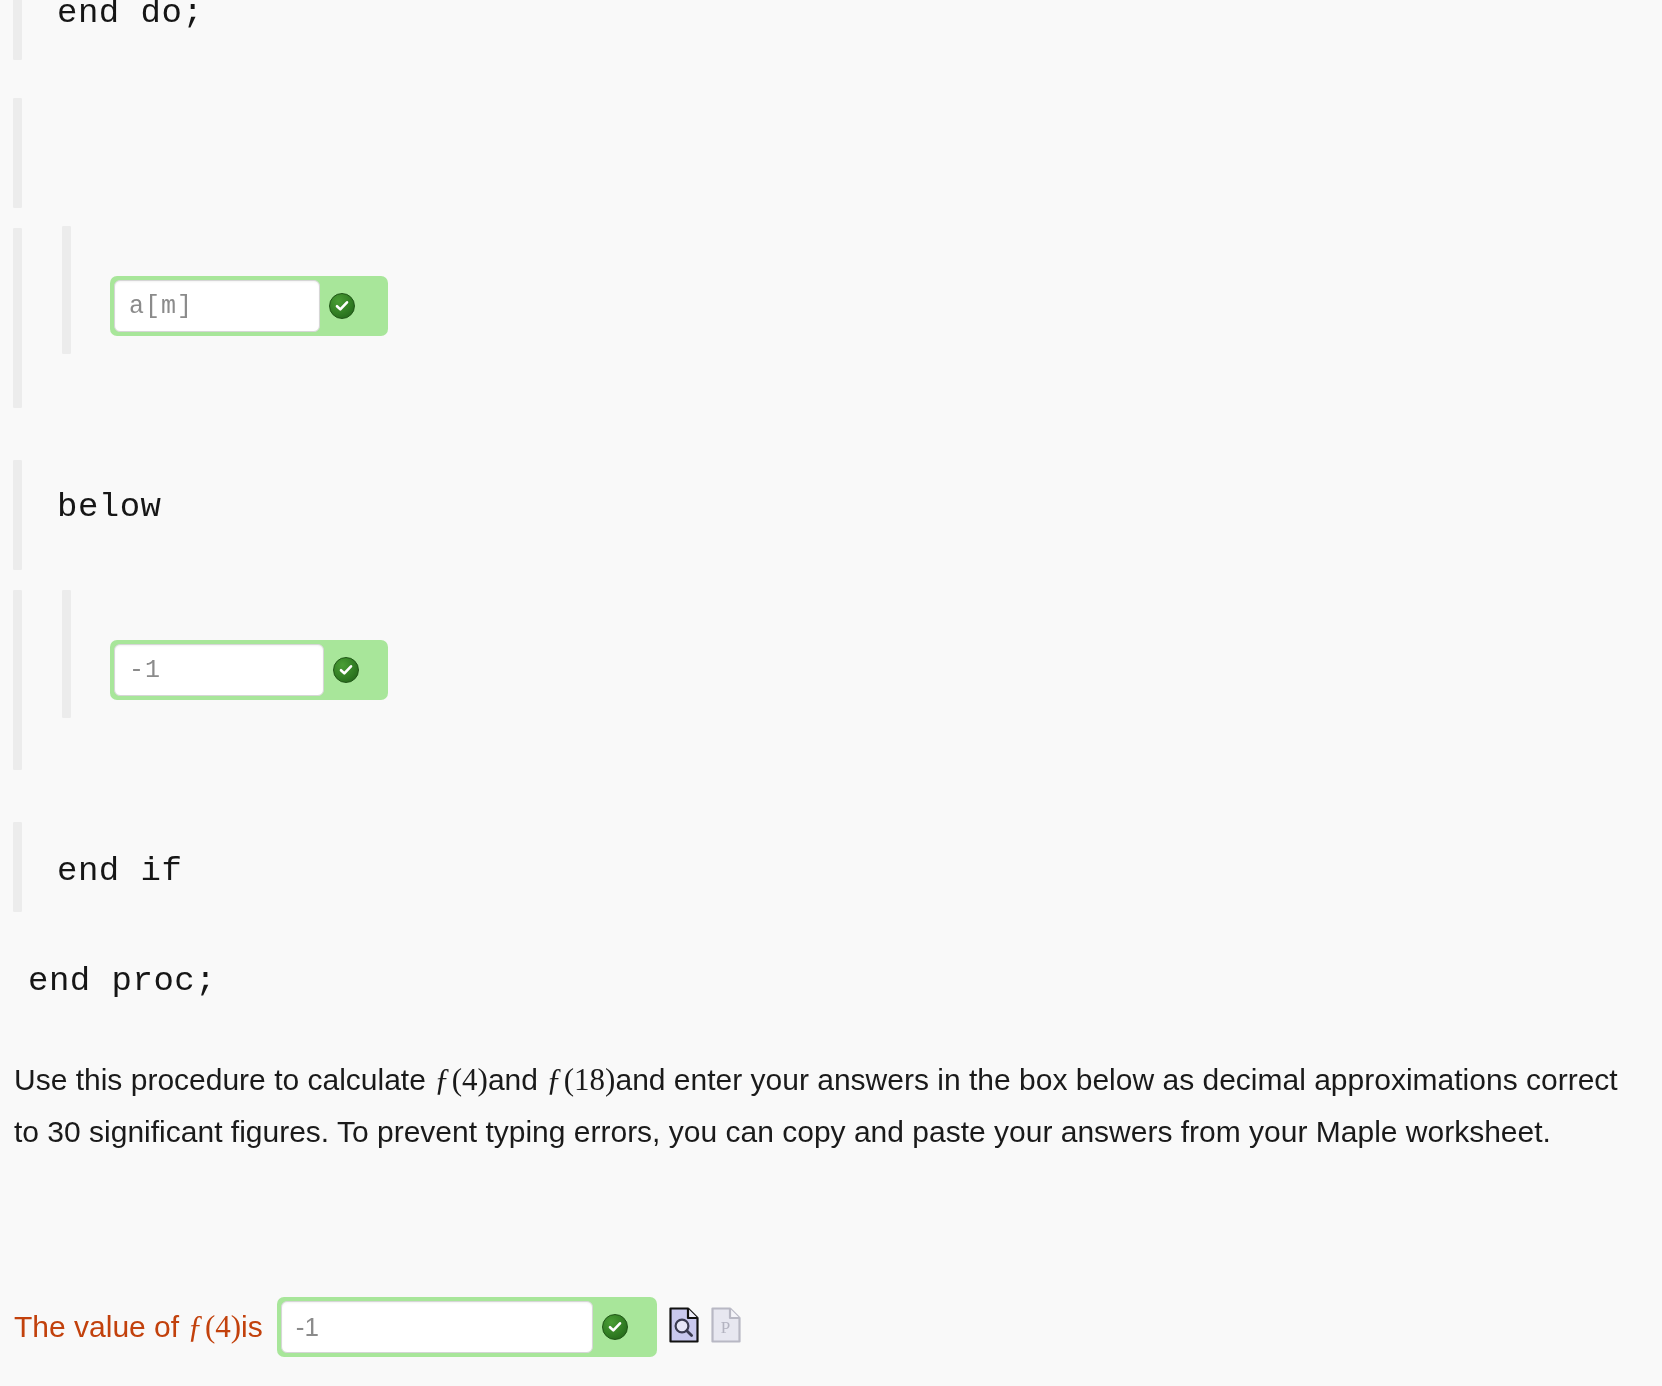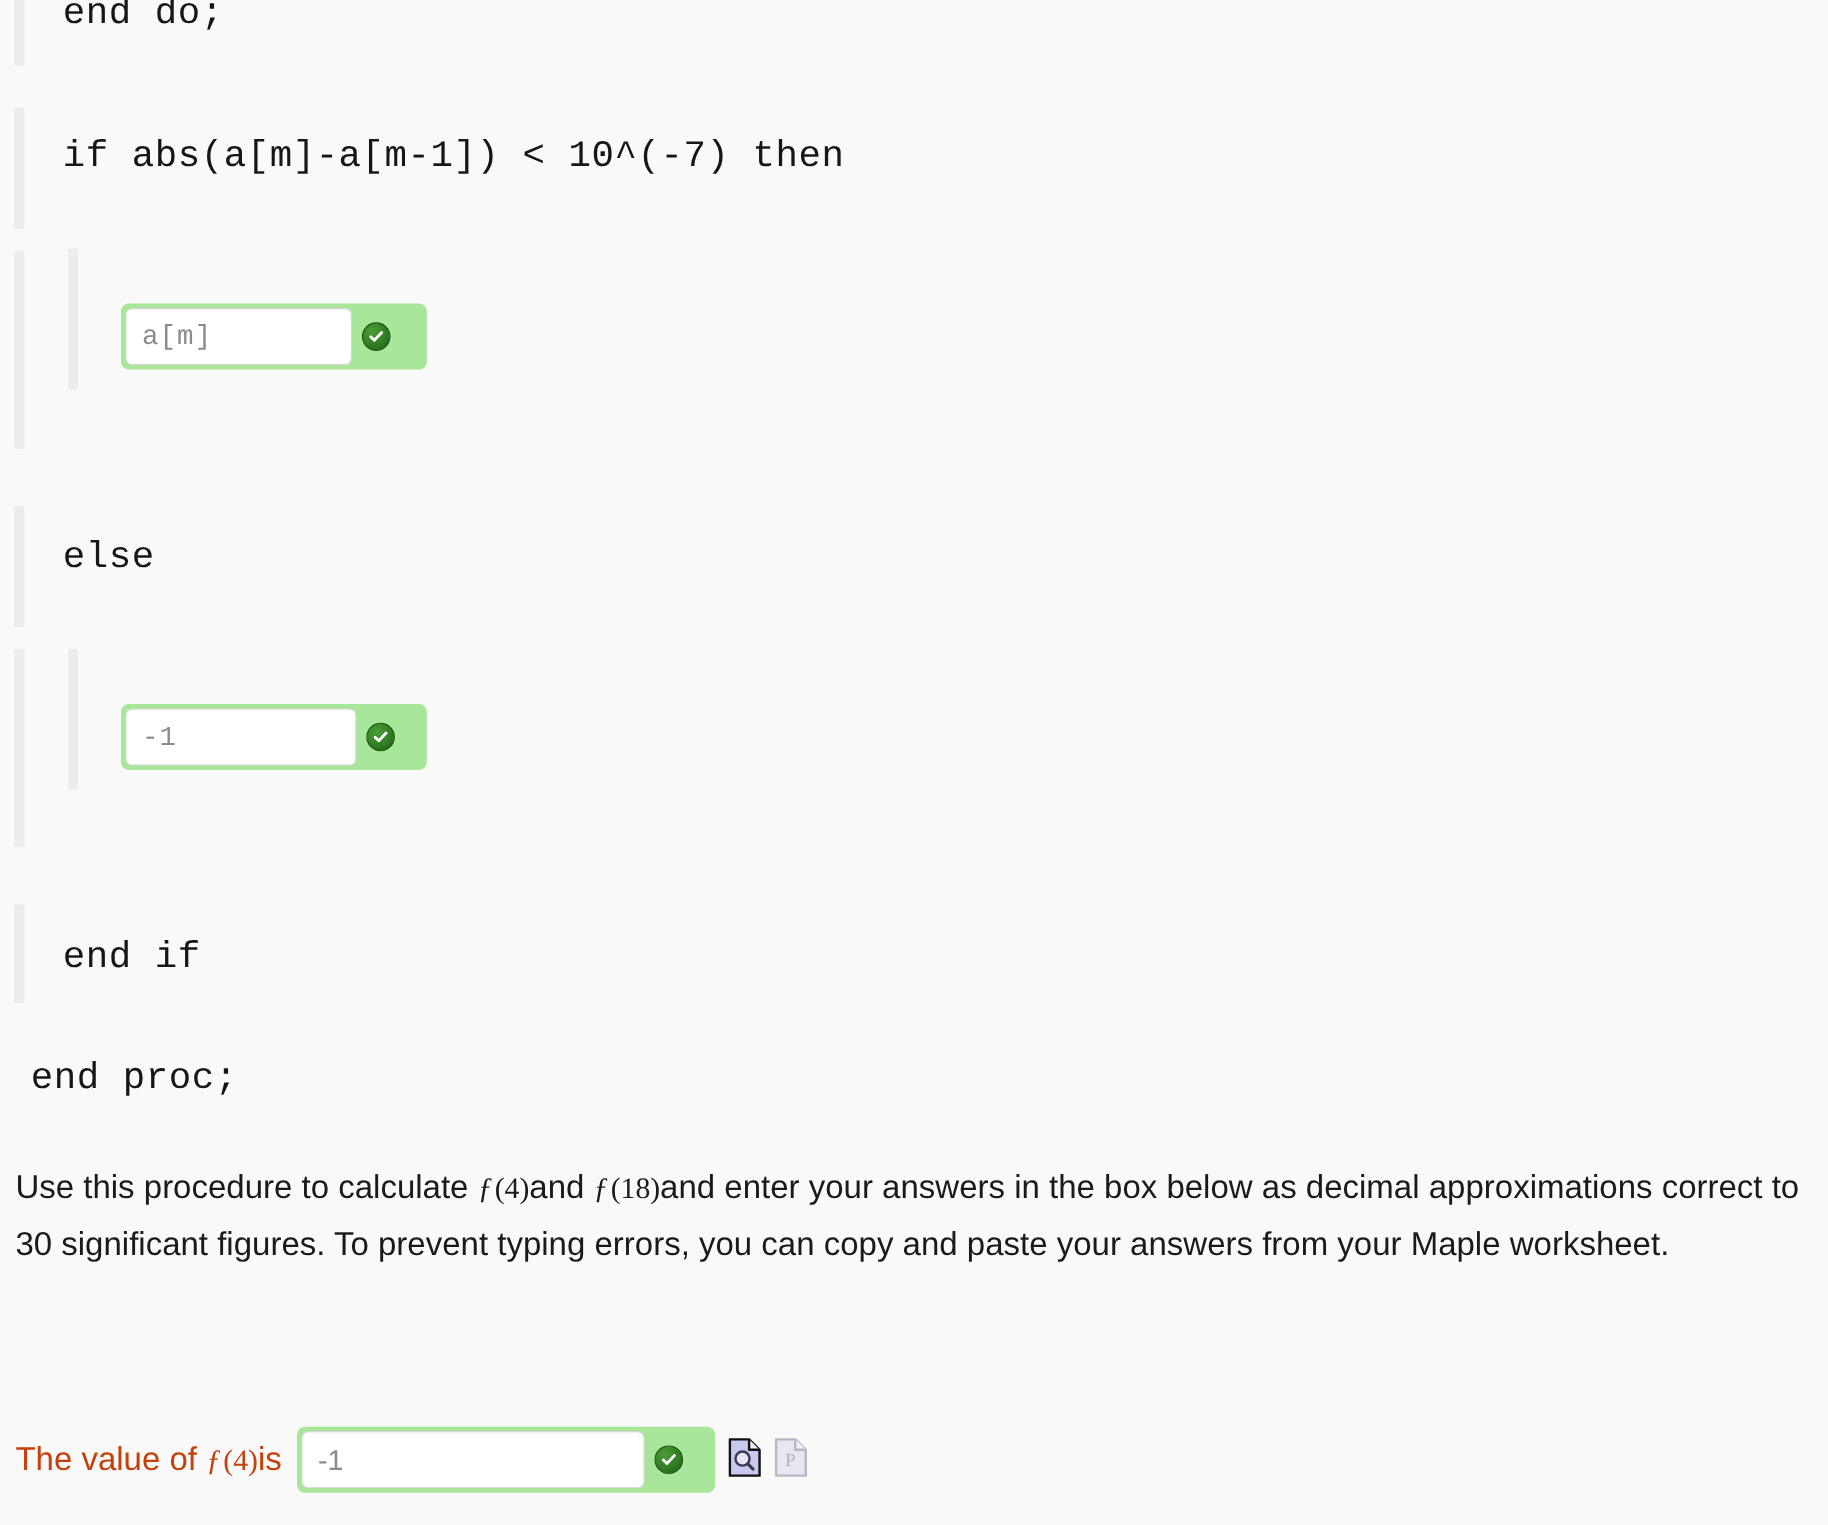--- a/index.html
+++ b/index.html
@@ -80,21 +80,21 @@
   
   .para {
     position: absolute;
     font-family: "Liberation Sans", sans-serif;
     font-size: 30px;
     color: #1a1a1a;
     line-height: 52px;
   }
   .mjx {
     font-family: "Liberation Serif", "DejaVu Serif", serif;
-    font-size: 27px;
+    font-size: 31px;
     white-space: nowrap;
   }
   .mjx i { font-style: italic; padding-right: 2px; }
   .mjx .pn { font-style: normal; }
 
   
   .bottomrow {
     position: absolute;
     display: flex;
     align-items: center;
@@ -120,23 +120,22 @@
   <div class="vbar" style="left:13px; top:228px; height:180px;"></div>
   <div class="vbar" style="left:13px; top:460px; height:110px;"></div>
   <div class="vbar" style="left:13px; top:590px; height:180px;"></div>
   <div class="vbar" style="left:13px; top:822px; height:90px;"></div>
 
   <div class="vbar" style="left:62px; top:226px; height:128px;"></div>
   <div class="vbar" style="left:62px; top:590px; height:128px;"></div>
 
   <div class="codeline" style="left:57px; top:-4px;">end do;</div>
 
-  <div class="codeline" style="left:57px; top:126px;">if abs(a[m]-a[m-1]) &lt; 10^(-7) then</div>
-
-  <div class="codeline" style="left:57px; top:490px;">else</div>
+
+  <div class="codeline" style="left:57px; top:490px;">below</div>
 
   <div class="codeline" style="left:57px; top:854px;">end if</div>
 
   <div class="codeline" style="left:28px; top:964px;">end proc;</div>
 
   <div class="ansbox mono" style="left:110px; top:276px; width:278px; height:60px;">
     <div class="field" style="width:206px; height:52px; padding:0 14px;">
       <span class="txt">a[m]</span>
     </div>
     <span class="check">

